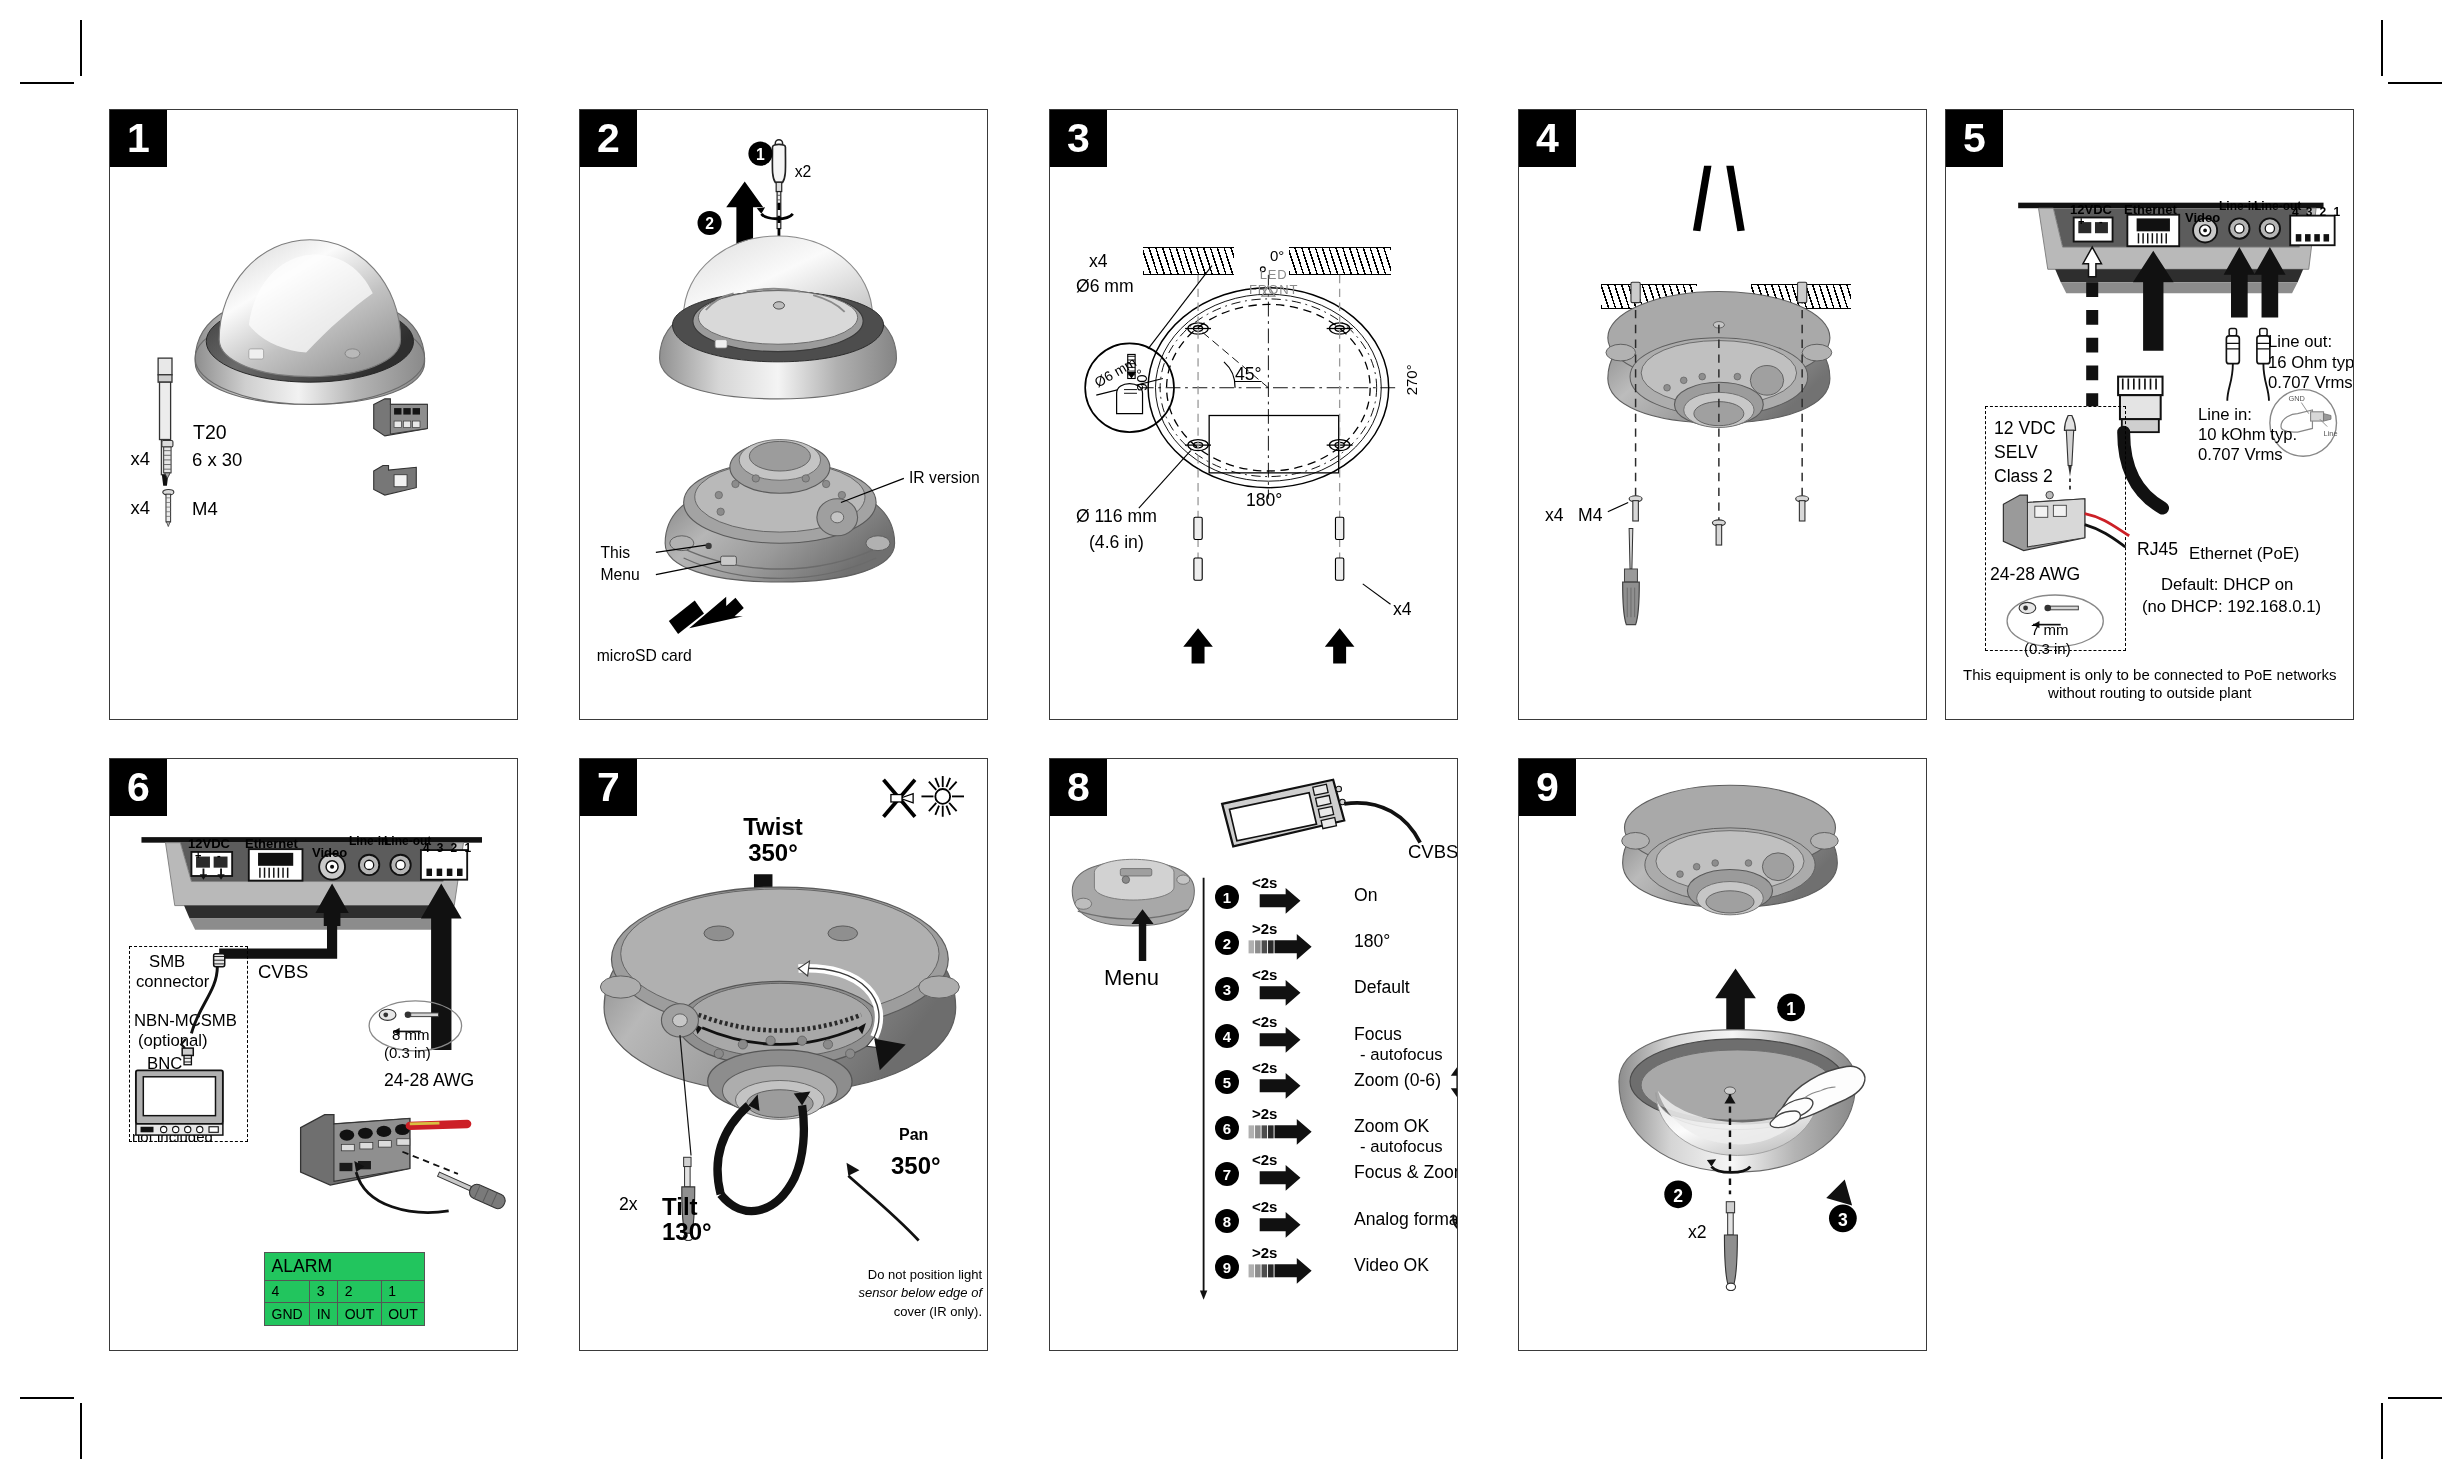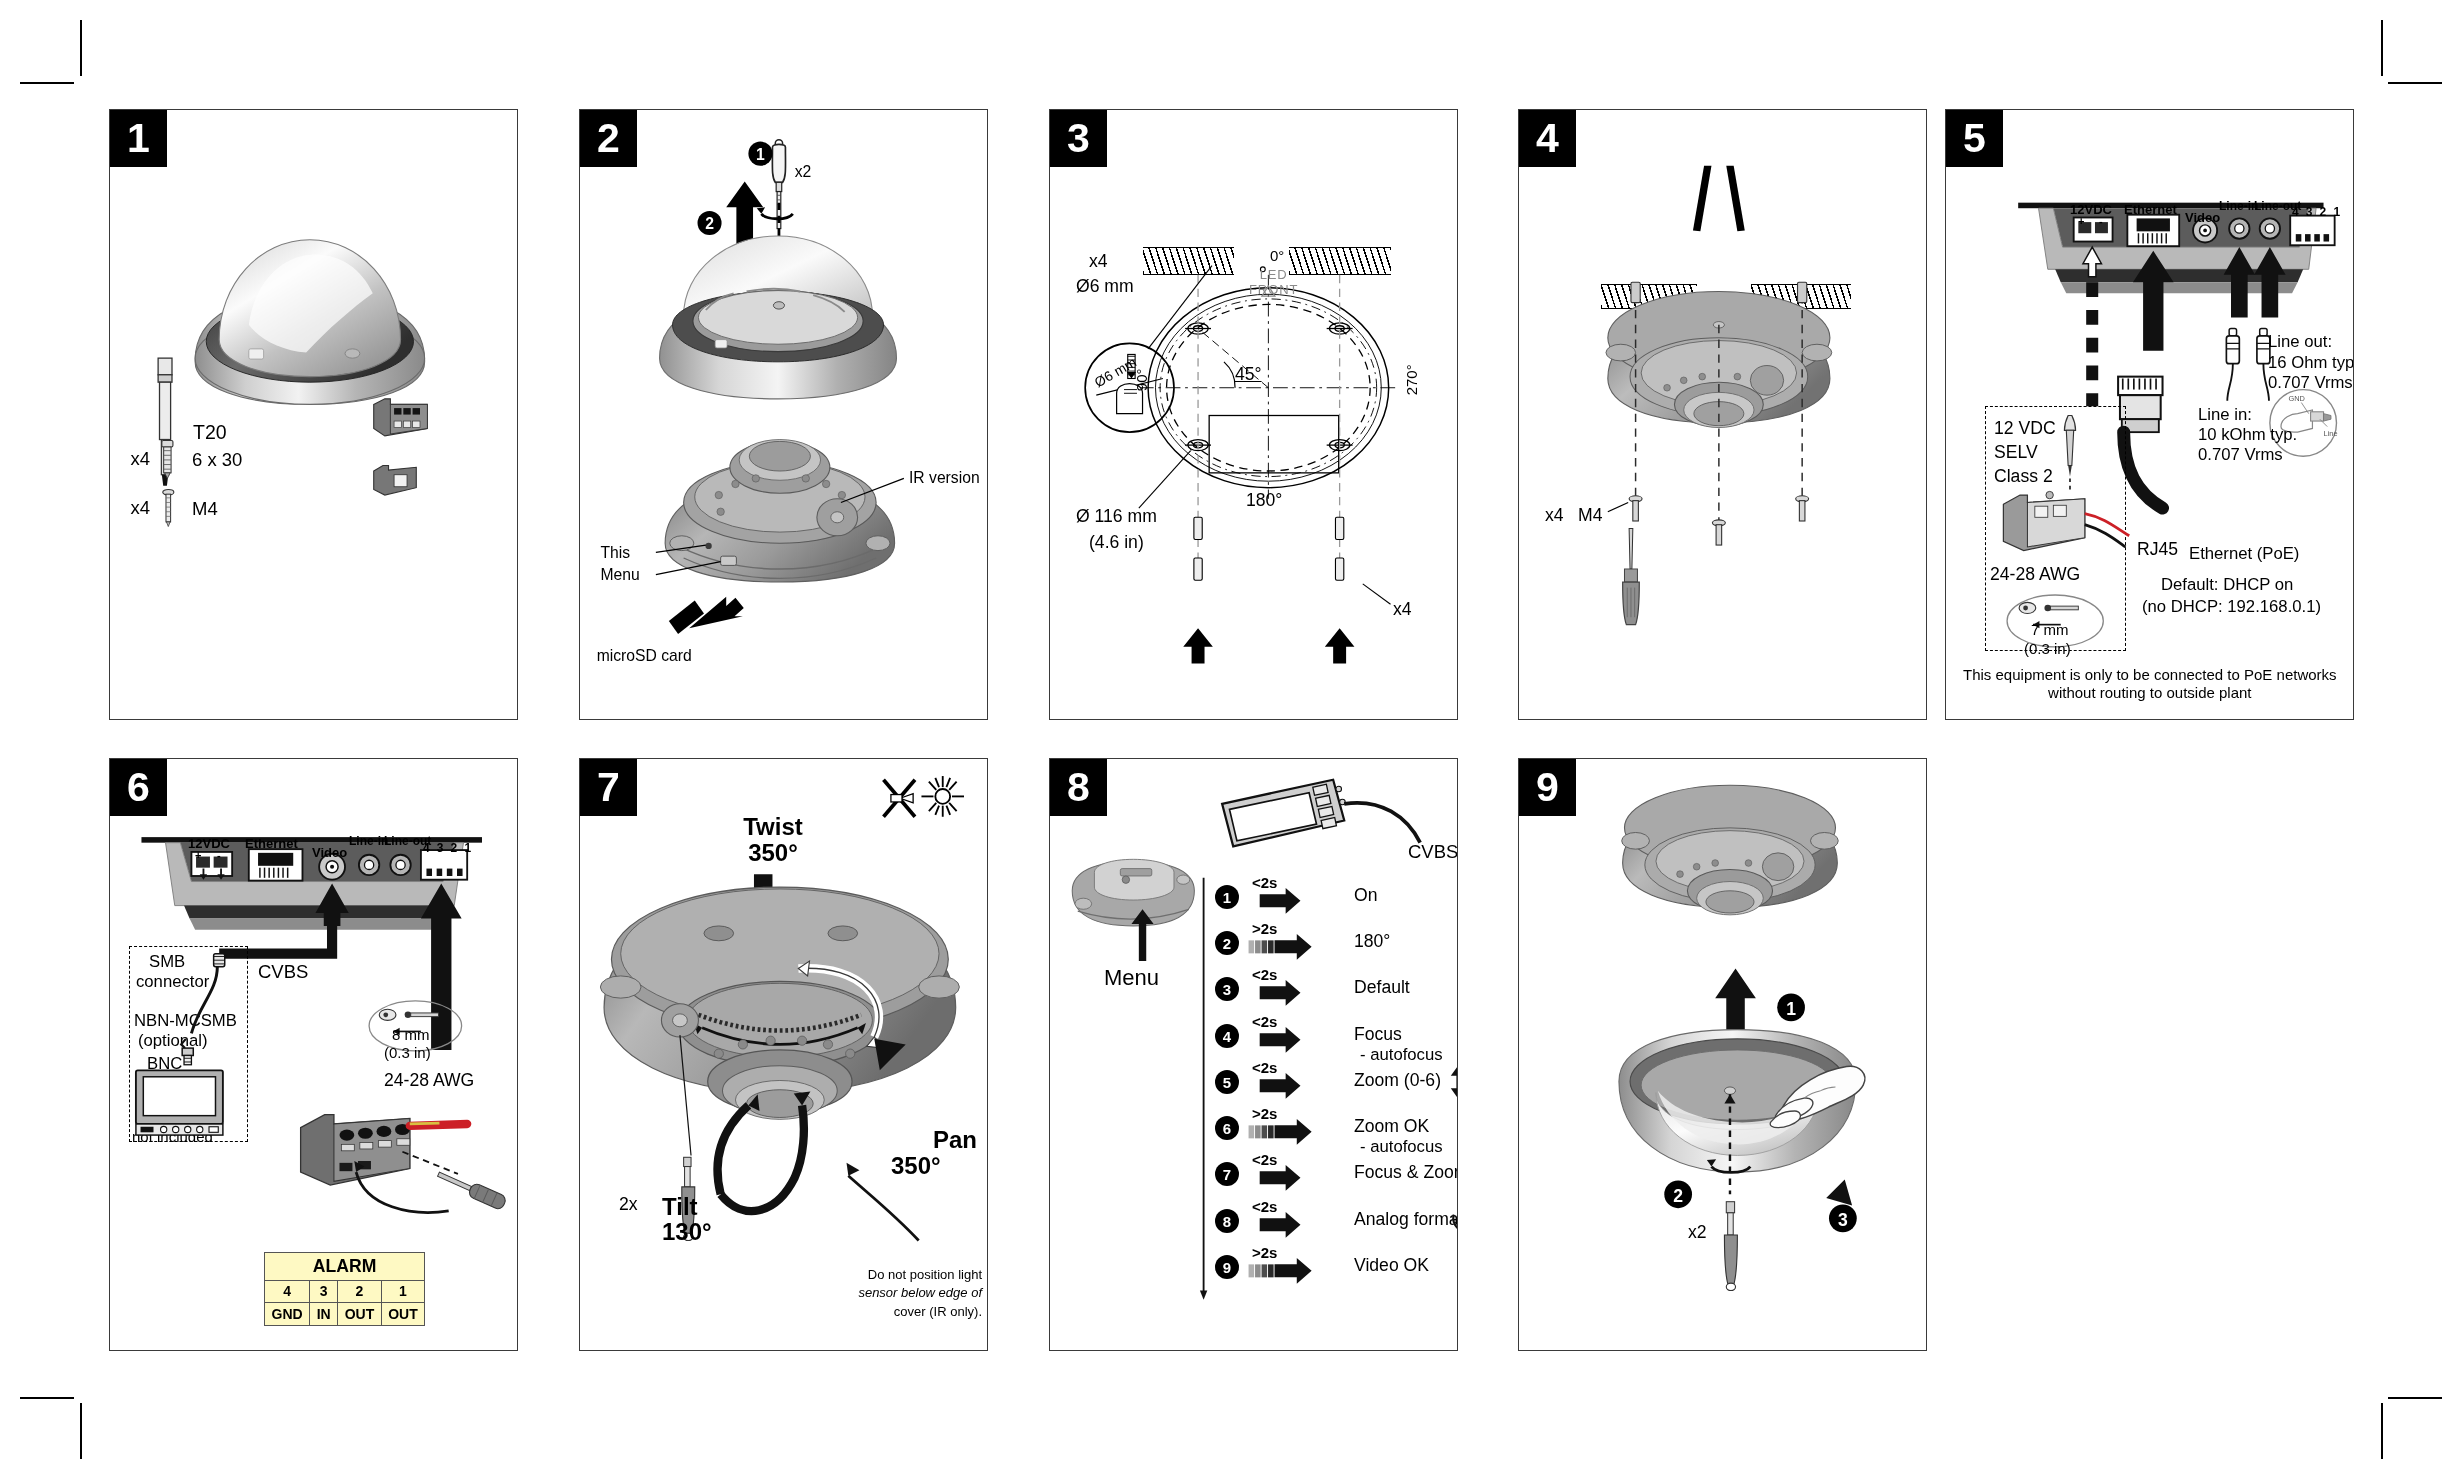--- a/index.html
+++ b/index.html
@@ -34,21 +34,21 @@
   .lbl { position:absolute; font-size:14px; color:#000; line-height:1.18; white-space:pre; }
   .lbl.c { text-align:center; }
   .lbl.b { font-weight:bold; }
   svg { position:absolute; left:0; top:0; overflow:visible; }
   .hatch {
     position:absolute;
     background: repeating-linear-gradient(72deg,#000 0 1.5px,#fff 1.5px 6.5px);
     border-top:1.9px solid #000; border-bottom:1.9px solid #000;
   }
   .tbl { position:absolute; border-collapse:collapse; font-size:14px; }
-  .tbl td, .tbl th { border:1.4px solid #555; background:#fef9c3; text-align:center; padding:2.8px 6.5px; font-weight:bold; }
+  .tbl td, .tbl th { border:1.4px solid #555; background:#22c55e; text-align:left; padding:2.8px 6.5px; font-weight:normal; }
   .dashbox { position:absolute; border:1.9px dashed #000; }
   .note { position:absolute; font-size:13.4px; text-align:center; line-height:1.2; }
 </style>
 </head>
 <body>
 
 <div id="page">
 
   <div class="crop v" style="left:80px; top:20.4px;"></div>
   <div class="crop h" style="left:20.4px; top:82px;"></div>
@@ -833,21 +833,21 @@
         <rect x="5" y="10" width="6" height="22" fill="#e2e2e2" stroke="#333" stroke-width="1.1"></rect>
         <path d="M2,32 C2,58 3,76 6,84 L12,84 C15,76 16,58 16,32 Z" fill="#8f8f8f" stroke="#333" stroke-width="1.2"></path>
         <ellipse cx="9" cy="86" rx="5" ry="4" fill="#fff" stroke="#333" stroke-width="1.2"></ellipse>
       </g>
       <line x1="120" y1="428" x2="108" y2="298" stroke="#111" stroke-width="1.3"></line>
 
       <path d="M366,520 C340,492 310,468 290,450" fill="none" stroke="#111" stroke-width="3"></path>
       <path d="M290,450 l-2,-14 l14,8 Z" fill="#111"></path>
     </svg>
 
-    <div class="lbl b" style="left:319px; top:367px; font-size:24px;margin-left:34px;">Pan</div>
+    <div class="lbl b" style="left:319px; top:367px; font-size:16px;">Pan</div>
     <div class="lbl b" style="left:311px; top:393px; font-size:24px;">350°</div>
     <div class="lbl" style="left:39px; top:435px; font-size:17.6px;">2x</div>
     <div class="lbl b" style="left:82px; top:434px; font-size:24px;text-align:right;">Tilt</div>
     <div class="lbl b" style="left:82px; top:459px; font-size:24px;">130°</div>
 
     <div class="note" style="left:243px; top:508px; width:159px; font-size:13px; text-align:right;">Do not position light</div>
     <div class="note" style="left:243px; top:526px; width:159px; font-size:13px; text-align:right;font-style:italic;">sensor below edge of</div>
     <div class="note" style="left:243px; top:545px; width:159px; font-size:13px; text-align:right;">cover (IR only).</div>
   </div>
 

